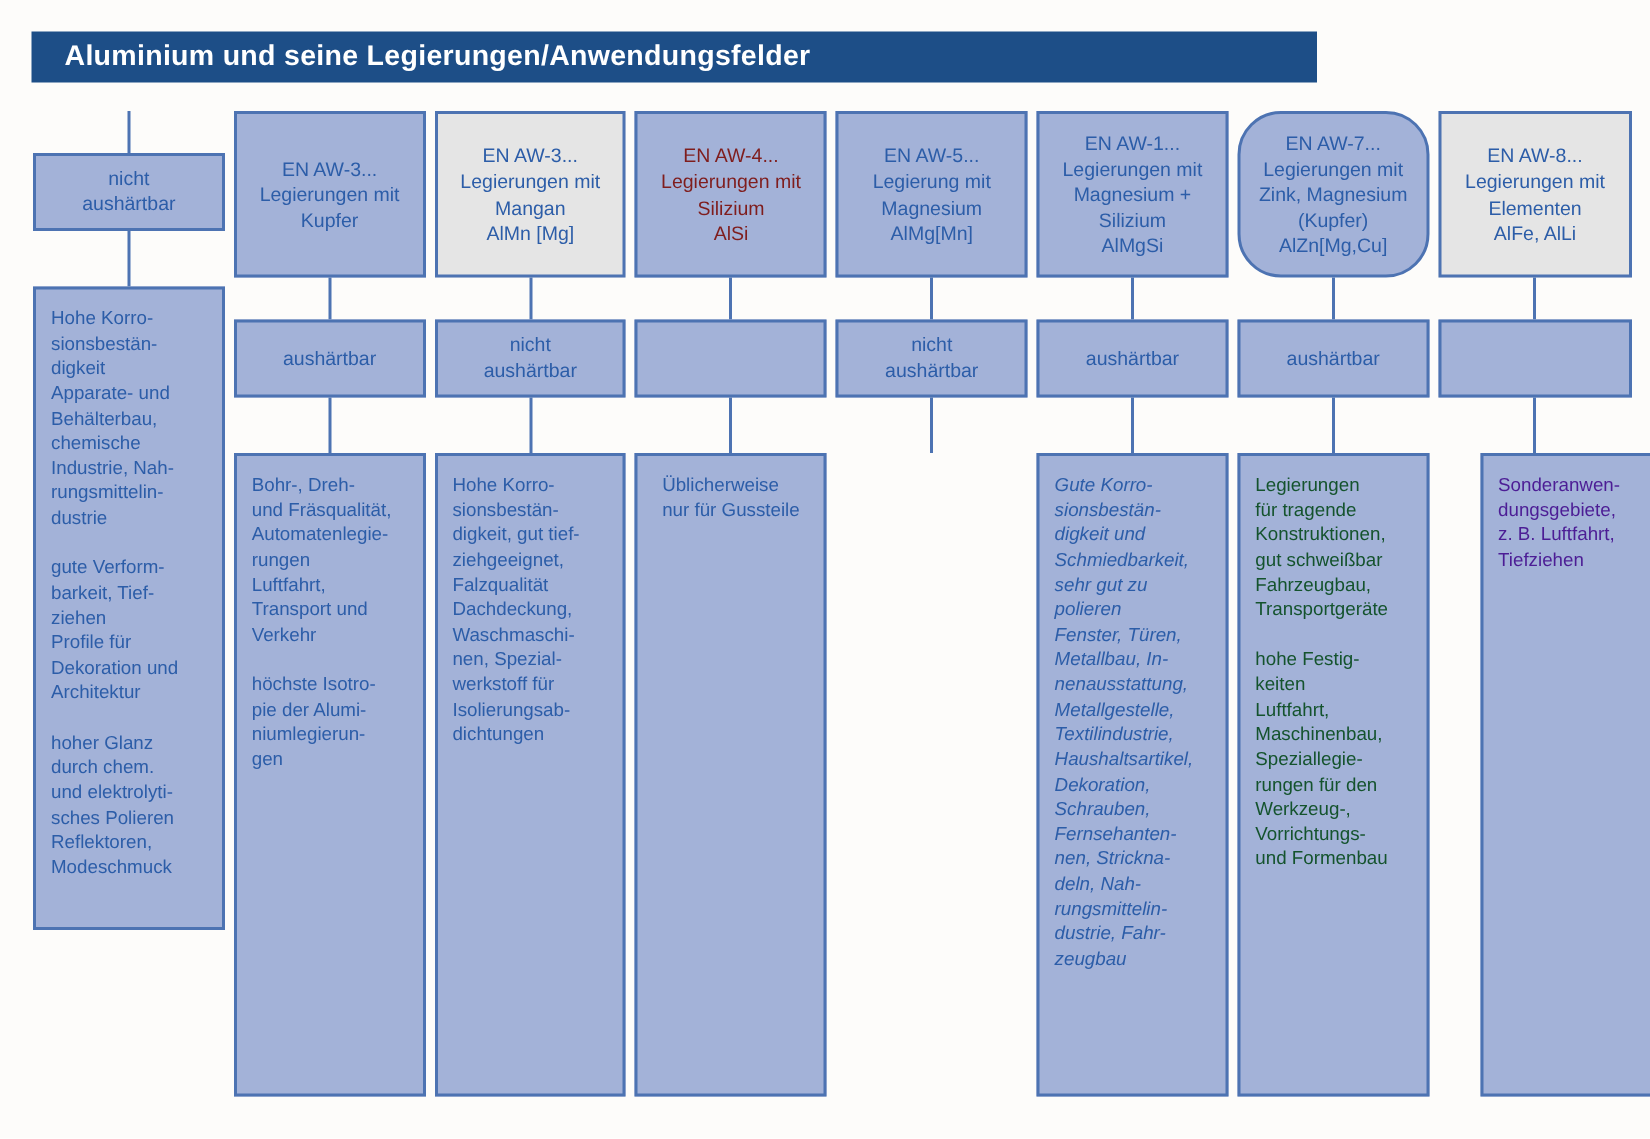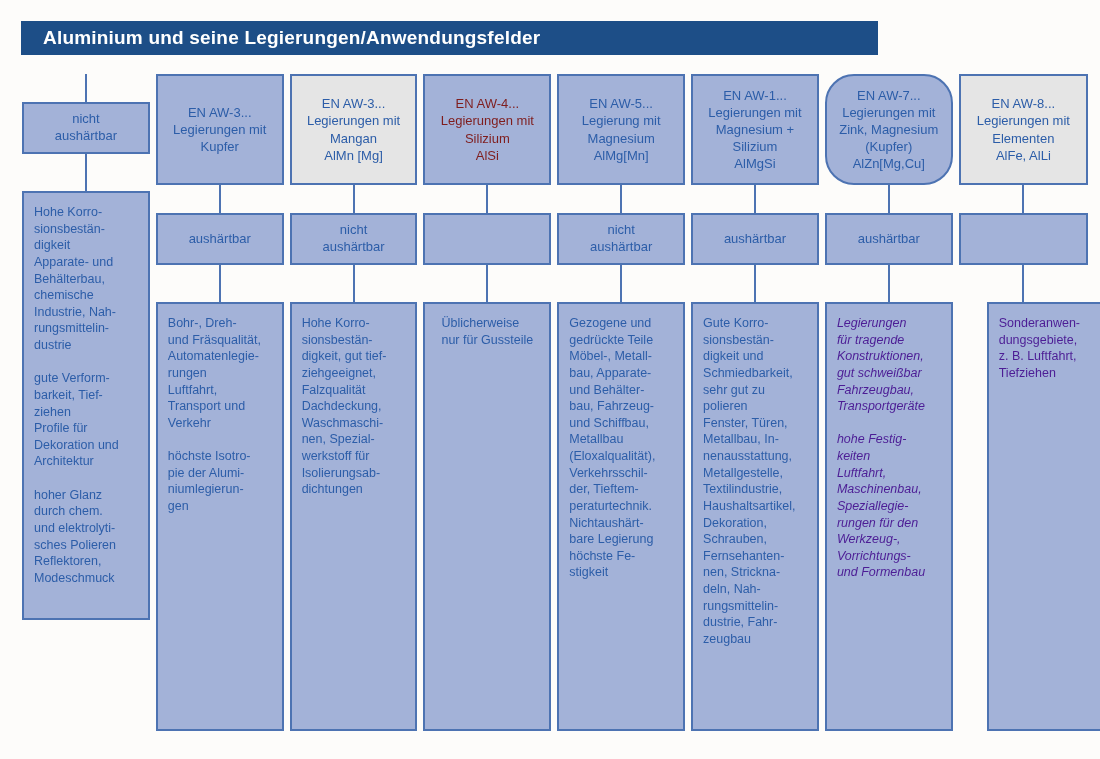--- a/index.html
+++ b/index.html
@@ -199,54 +199,36 @@
 Legierung mit
 Magnesium
 AlMg[Mn]</span>
       </div>
       <div class="connector c1" style="background: rgb(77, 115, 178);"></div>
       <div class="box mid-box" style="background: rgb(163, 178, 216); border-color: rgb(77, 115, 178); color: rgb(44, 93, 168);">
         <span class="box-text">nicht
 aushärtbar</span>
       </div>
       <div class="connector c2" style="background: rgb(77, 115, 178);"></div>
-      <div class="box detail-box" style="background: rgb(163, 178, 216); border-color: rgb(77, 115, 178); color: rgb(44, 93, 168);">
-        <span class="box-text">Gezogene und
-gedrückte Teile
-Möbel-, Metall-
-bau, Apparate-
-und Behälter-
-bau, Fahrzeug-
-und Schiffbau,
-Metallbau
-(Eloxalqualität),
-Verkehrsschil-
-der, Tieftem-
-peraturtechnik.
-Nichtaushärt-
-bare Legierung
-höchste Fe-
-stigkeit</span>
-      </div>
     </div>
 
     <div class="column">
       <div class="box header-box" style="background: rgb(163, 178, 216); border-color: rgb(77, 115, 178); color: rgb(44, 93, 168);">
         <span class="box-text">EN AW-1...
 Legierungen mit
 Magnesium +
 Silizium
 AlMgSi</span>
       </div>
       <div class="connector c1" style="background: rgb(77, 115, 178);"></div>
       <div class="box mid-box" style="background: rgb(163, 178, 216); border-color: rgb(77, 115, 178); color: rgb(44, 93, 168);">
         <span class="box-text">aushärtbar</span>
       </div>
       <div class="connector c2" style="background: rgb(77, 115, 178);"></div>
-      <div class="box detail-box" style="background: rgb(163, 178, 216); border-color: rgb(77, 115, 178); color: rgb(44, 93, 168);">
+      <div class="box detail-box" style="background: rgb(163, 178, 216); border-color: rgb(77, 115, 178); color: rgb(44, 93, 168); font-style: italic;">
         <span class="box-text">Gute Korro-
 sionsbestän-
 digkeit und
 Schmiedbarkeit,
 sehr gut zu
 polieren
 Fenster, Türen,
 Metallbau, In-
 nenausstattung,
 Metallgestelle,
@@ -269,21 +251,21 @@
 Legierungen mit
 Zink, Magnesium
 (Kupfer)
 AlZn[Mg,Cu]</span>
       </div>
       <div class="connector c1" style="background: rgb(77, 115, 178);"></div>
       <div class="box mid-box" style="background: rgb(163, 178, 216); border-color: rgb(77, 115, 178); color: rgb(44, 93, 168);">
         <span class="box-text">aushärtbar</span>
       </div>
       <div class="connector c2" style="background: rgb(77, 115, 178);"></div>
-      <div class="box detail-box" style="background: rgb(163, 178, 216); border-color: rgb(77, 115, 178); color: #4c1d95; font-style: italic;">
+      <div class="box detail-box" style="background: rgb(163, 178, 216); border-color: rgb(77, 115, 178); color: #14532d;">
         <span class="box-text">Legierungen
 für tragende
 Konstruktionen,
 gut schweißbar
 Fahrzeugbau,
 Transportgeräte
 
 hohe Festig-
 keiten
 Luftfahrt,

